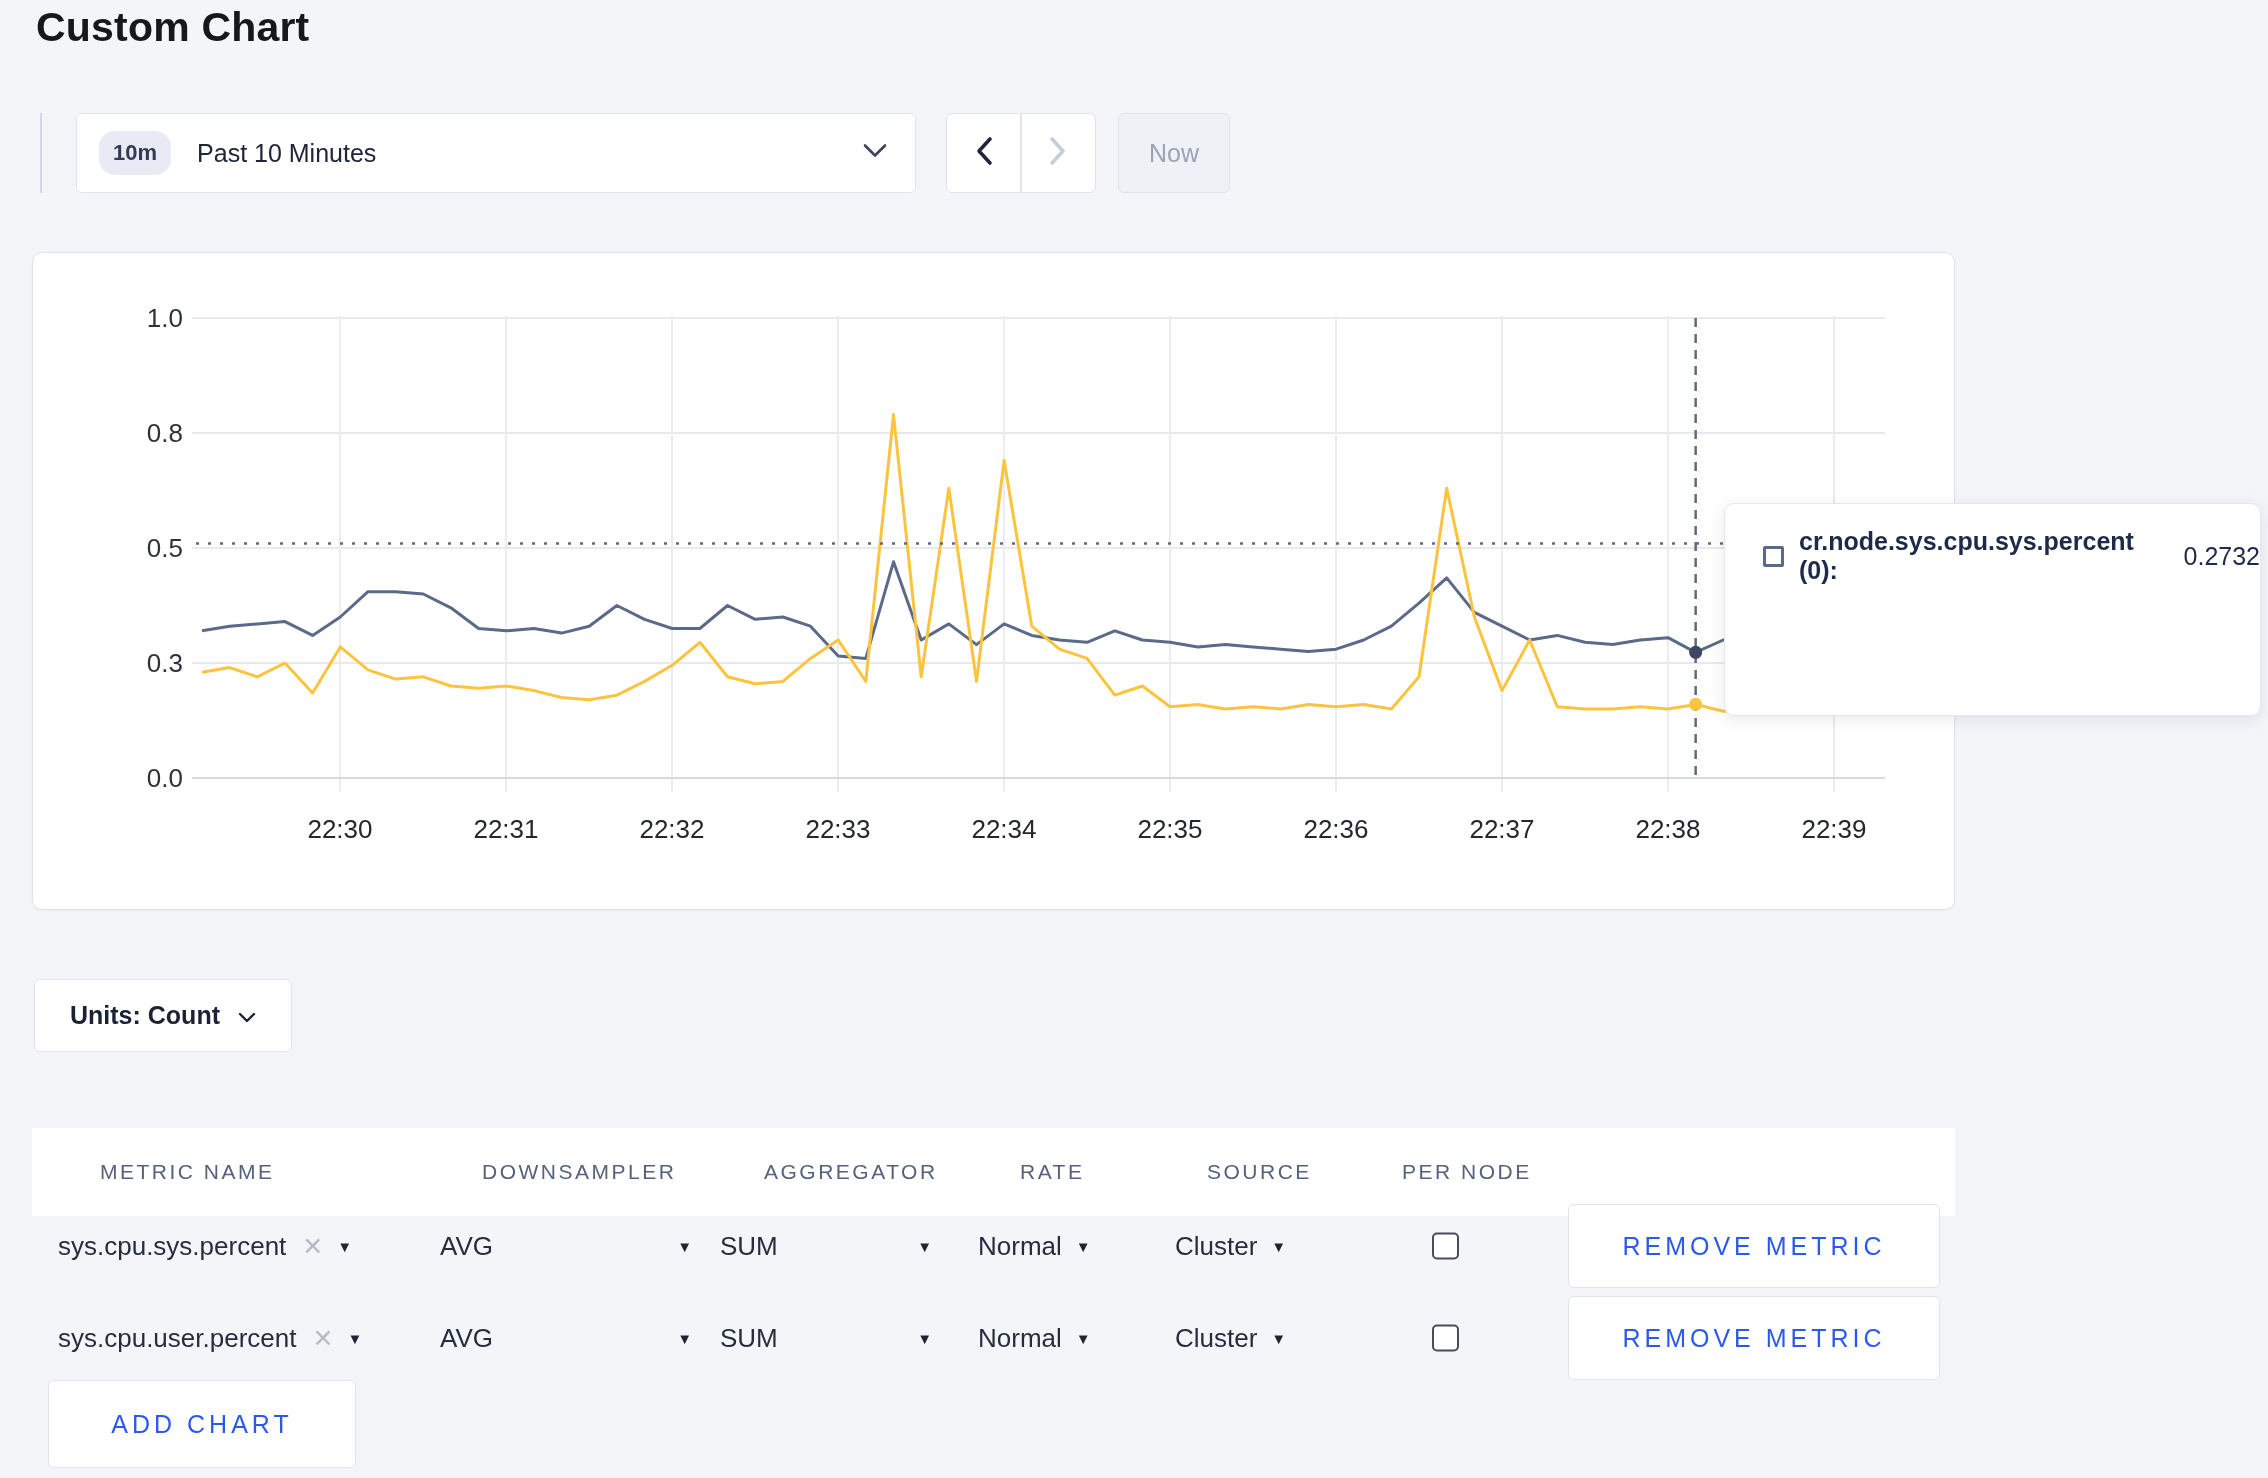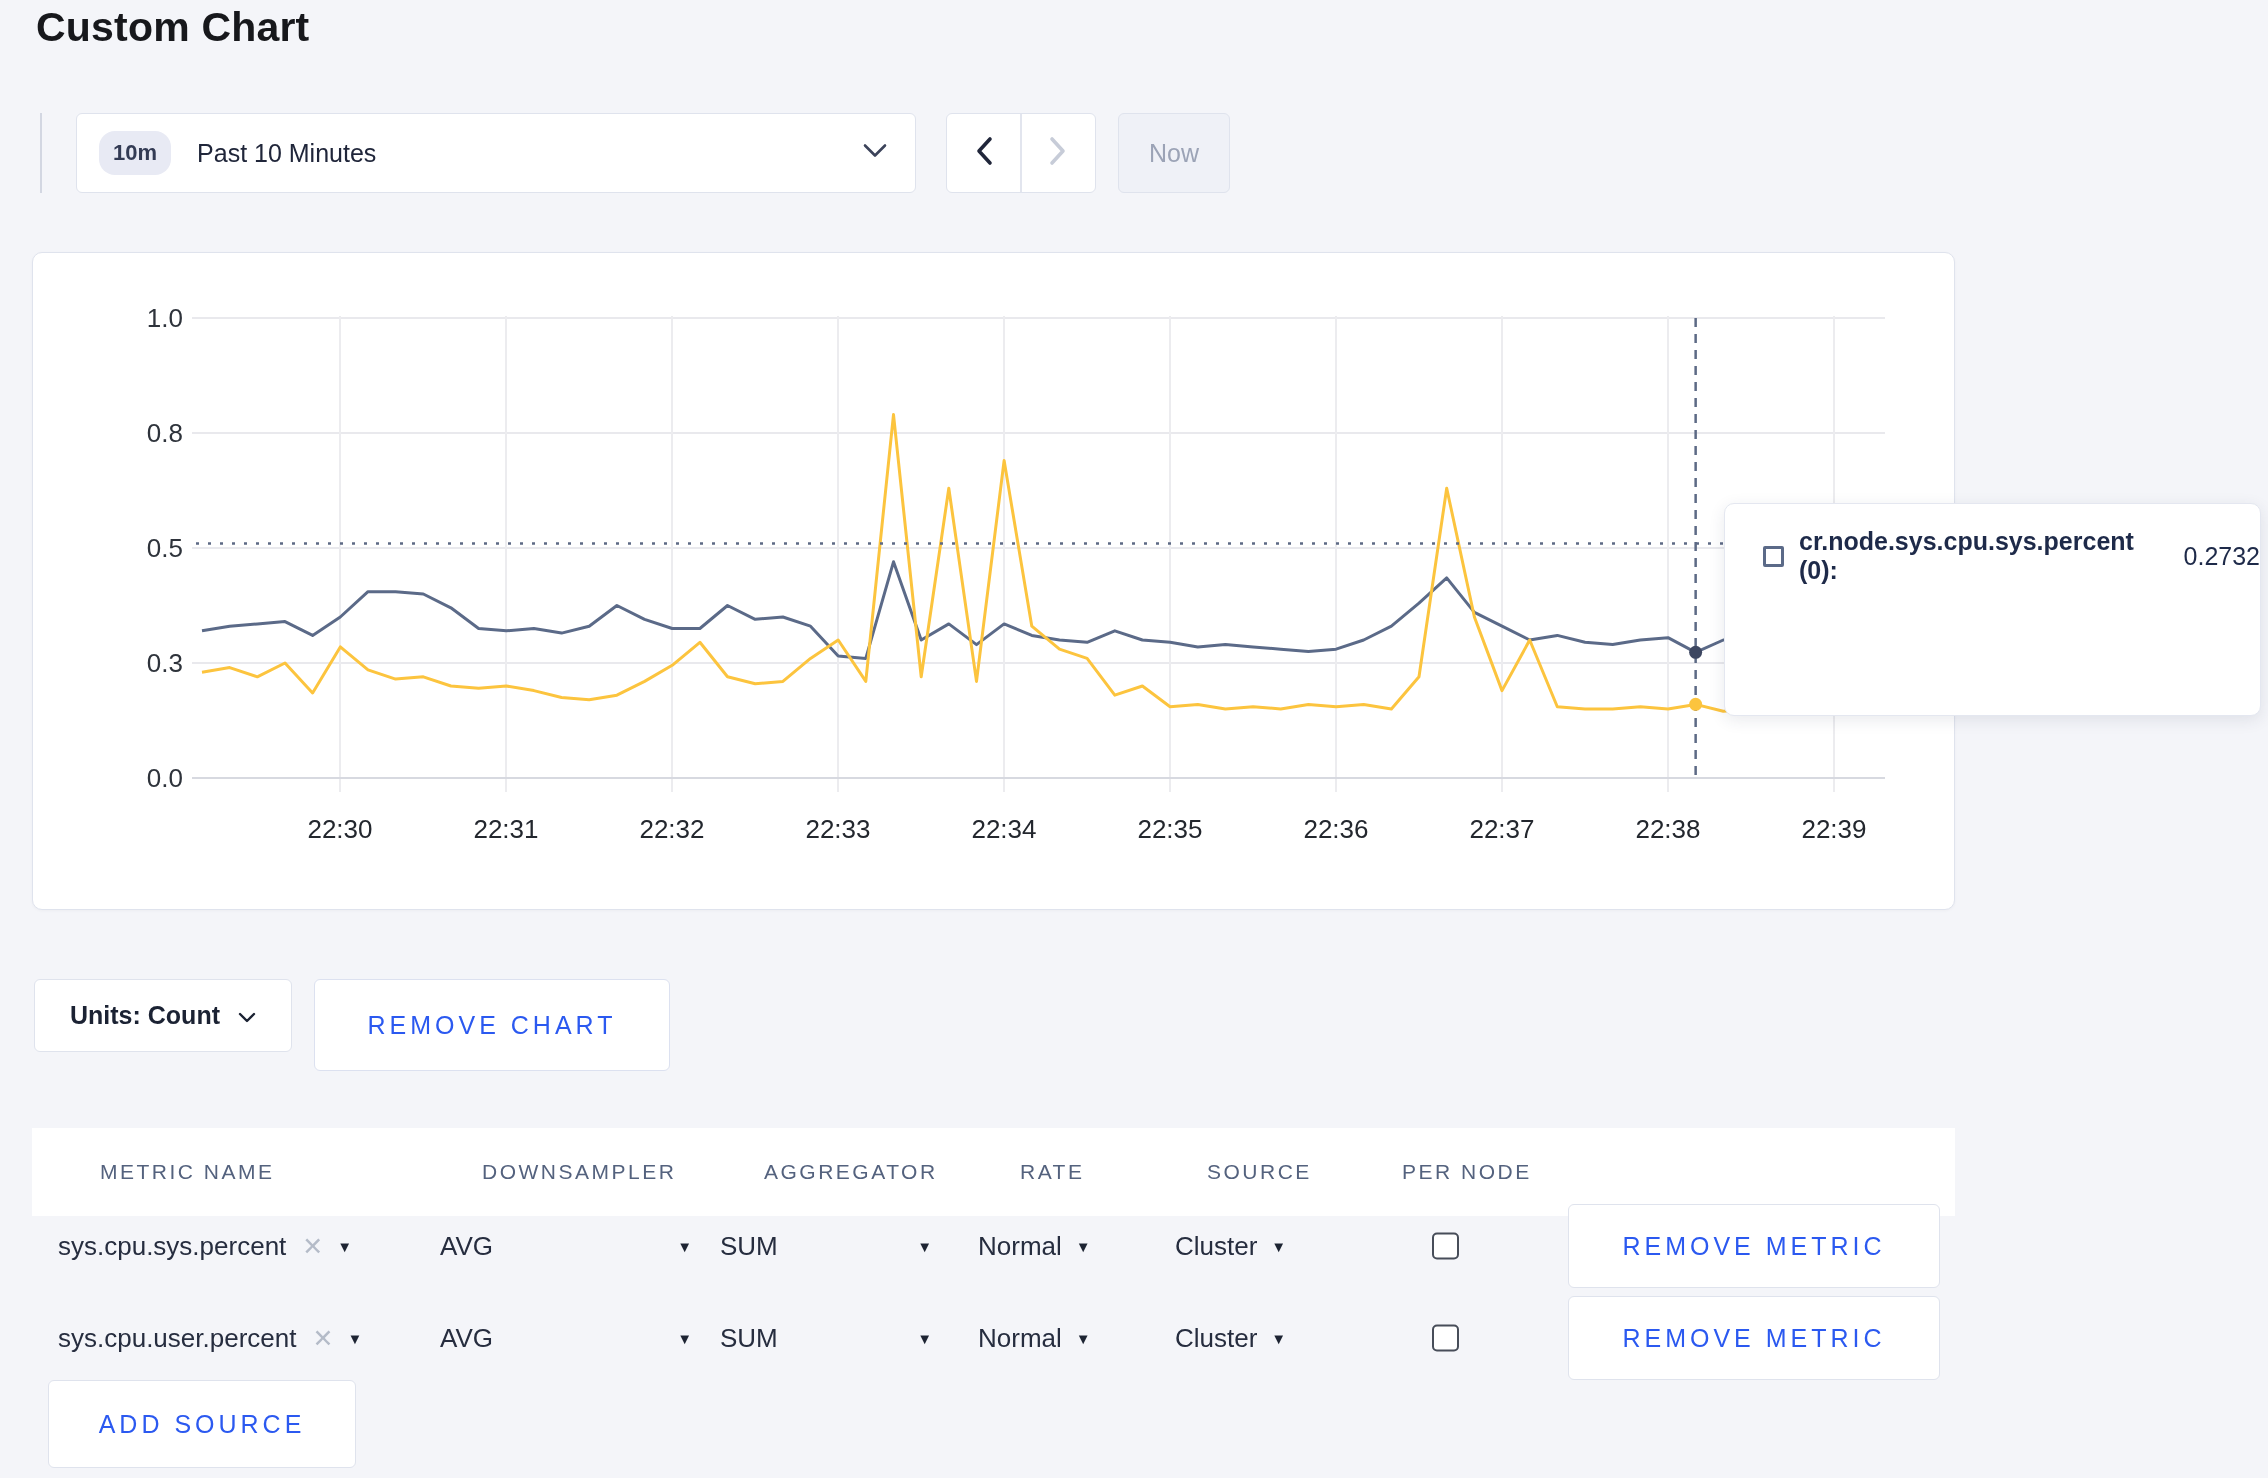--- a/index.html
+++ b/index.html
@@ -154,21 +154,20 @@
   </div>
 
   <div class="box units-btn">
     <span>Units: Count</span>
     <span>
       <svg width="18" height="12" viewBox="0 0 18 12">
           <polyline points="2,2 9,9 16,2" fill="none" stroke="#1b2233" stroke-width="2.4" stroke-linecap="round" stroke-linejoin="round"></polyline>
         </svg>
     </span>
   </div>
-  <div class="box blue-btn remove-chart-btn">REMOVE CHART</div>
 
   <div class="tbl-header">
     <span class="th" style="left:68px">METRIC NAME</span>
     <span class="th" style="left:450px">DOWNSAMPLER</span>
     <span class="th" style="left:732px">AGGREGATOR</span>
     <span class="th" style="left:988px">RATE</span>
     <span class="th" style="left:1175px">SOURCE</span>
     <span class="th" style="left:1370px">PER NODE</span>
   </div>
 
@@ -217,15 +216,15 @@
       <span class="sel-arrow">▼</span>
     </div>
     <div class="cell" style="left:1143px">
       <span>Cluster</span>
       <span class="sel-arrow">▼</span>
     </div>
     <div class="checkbox"></div>
     <div class="box blue-btn remove-metric-btn">REMOVE METRIC</div>
   </div>
 
-  <div class="box blue-btn add-metric-btn">ADD SOURCE</div>
+  <div class="box blue-btn add-metric-btn">ADD CHART</div>
 
 </div>
 
 </body></html>

